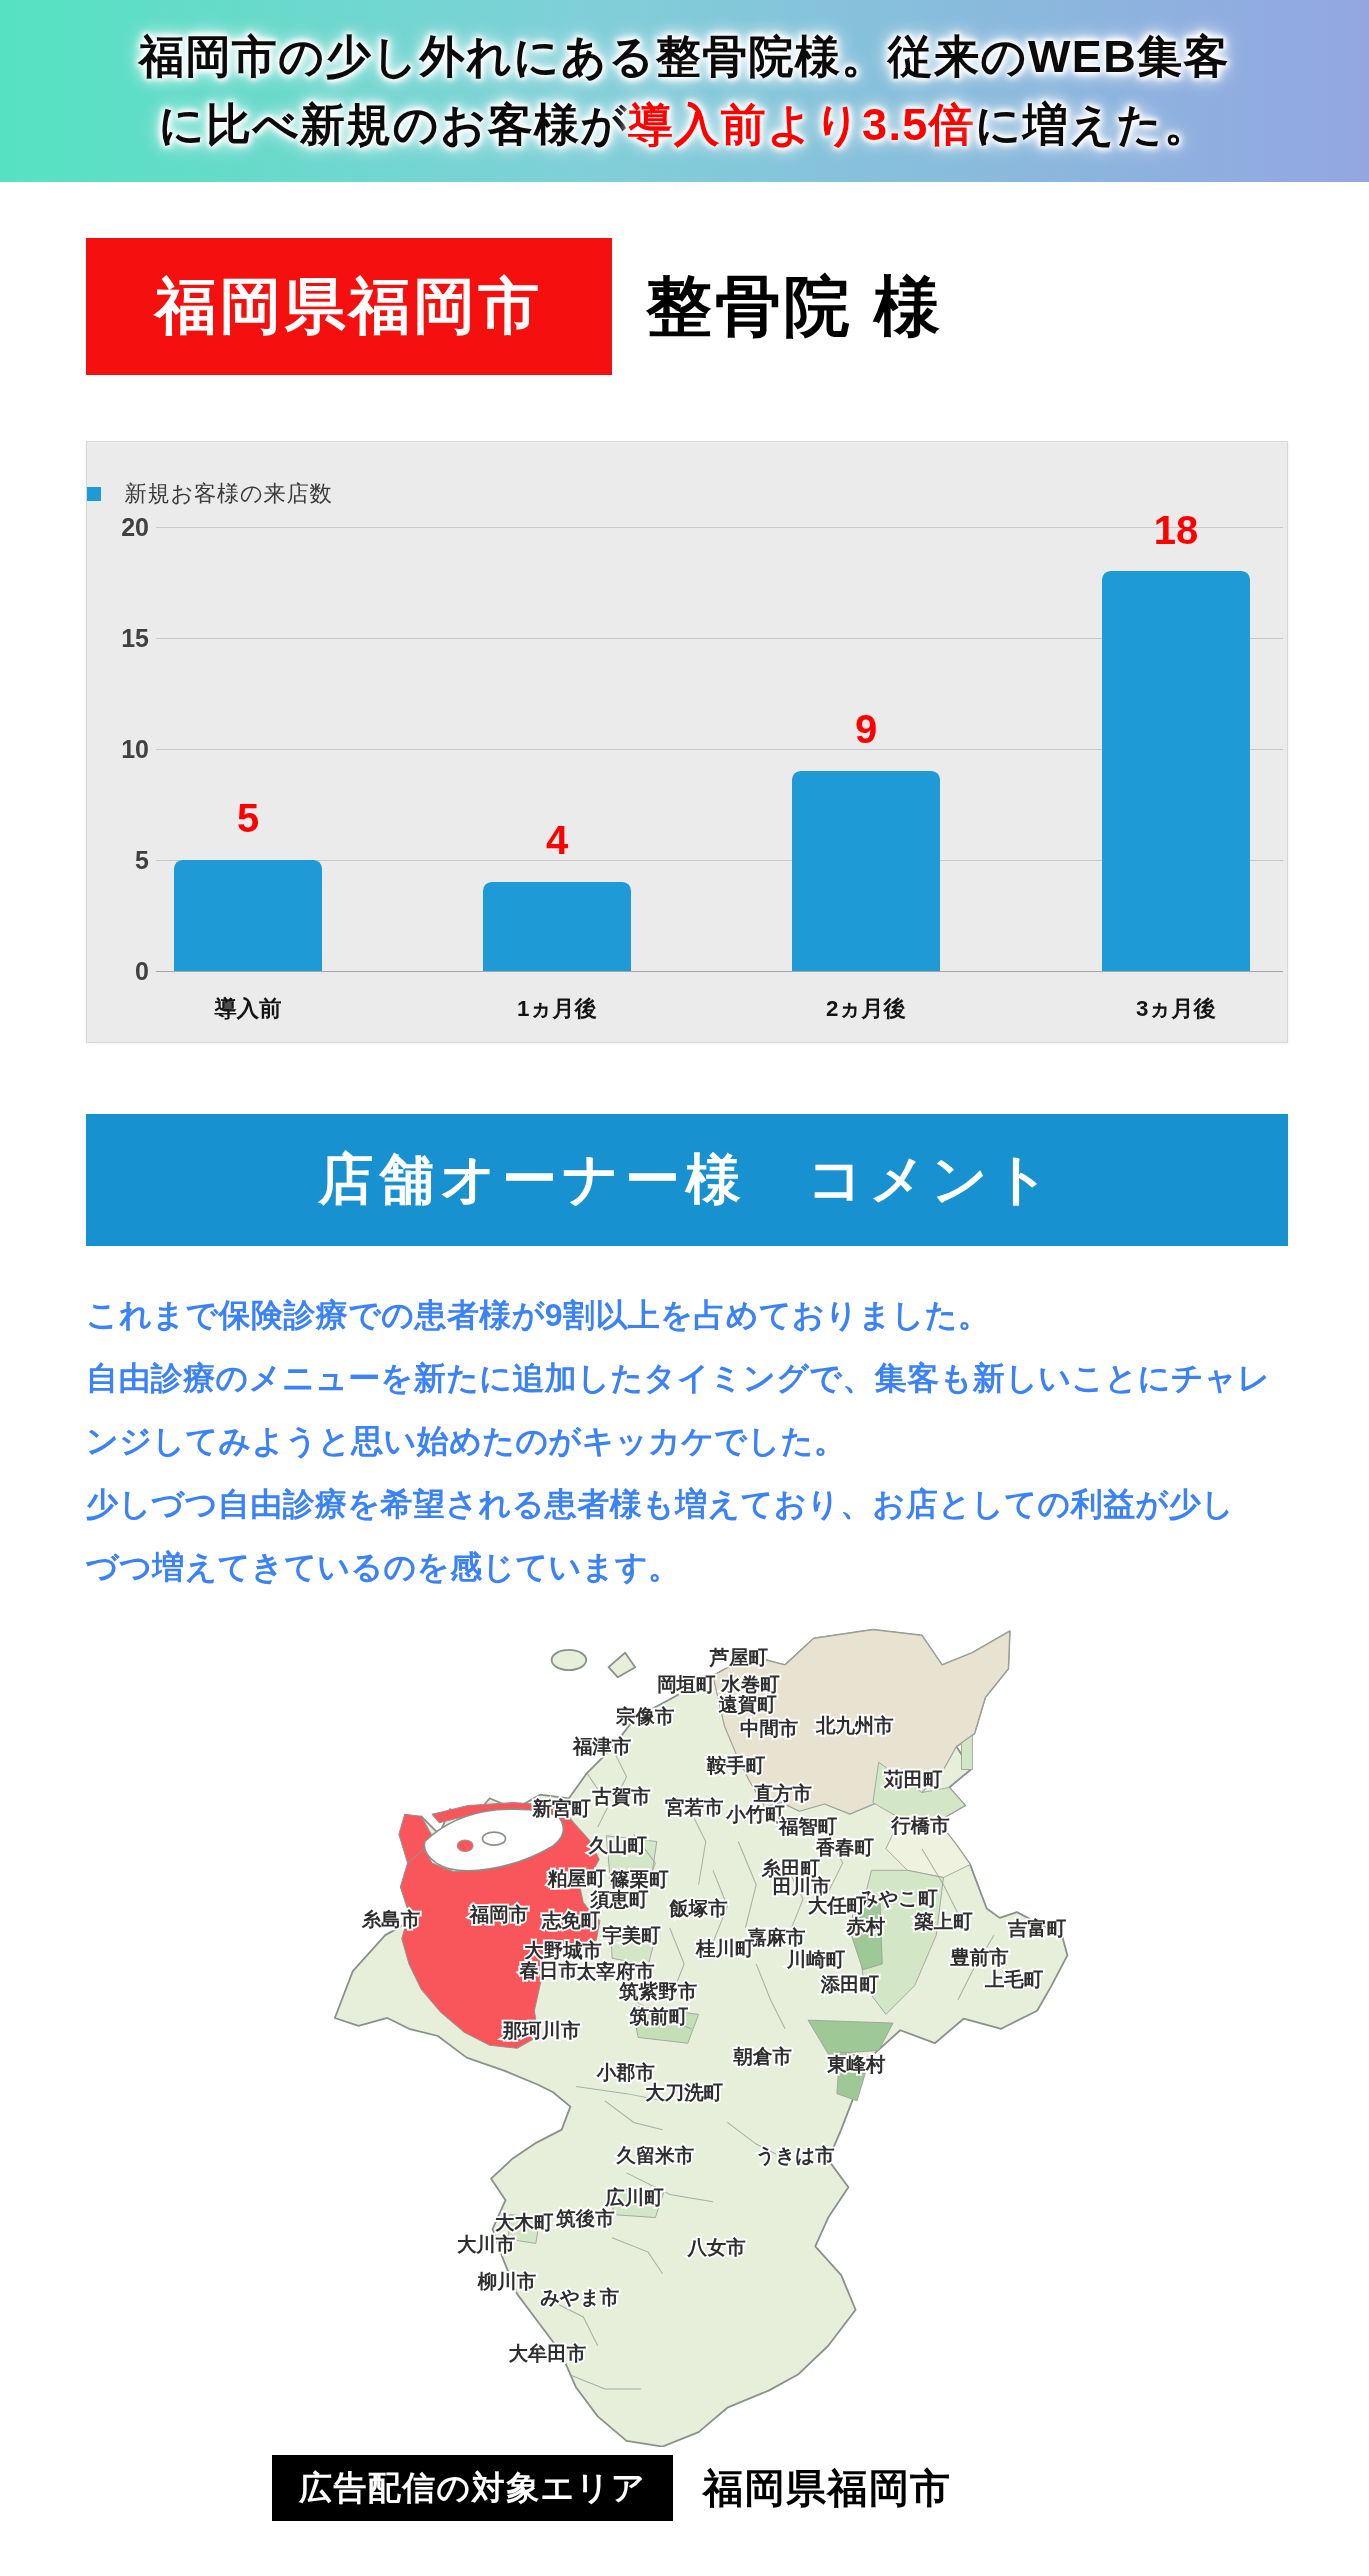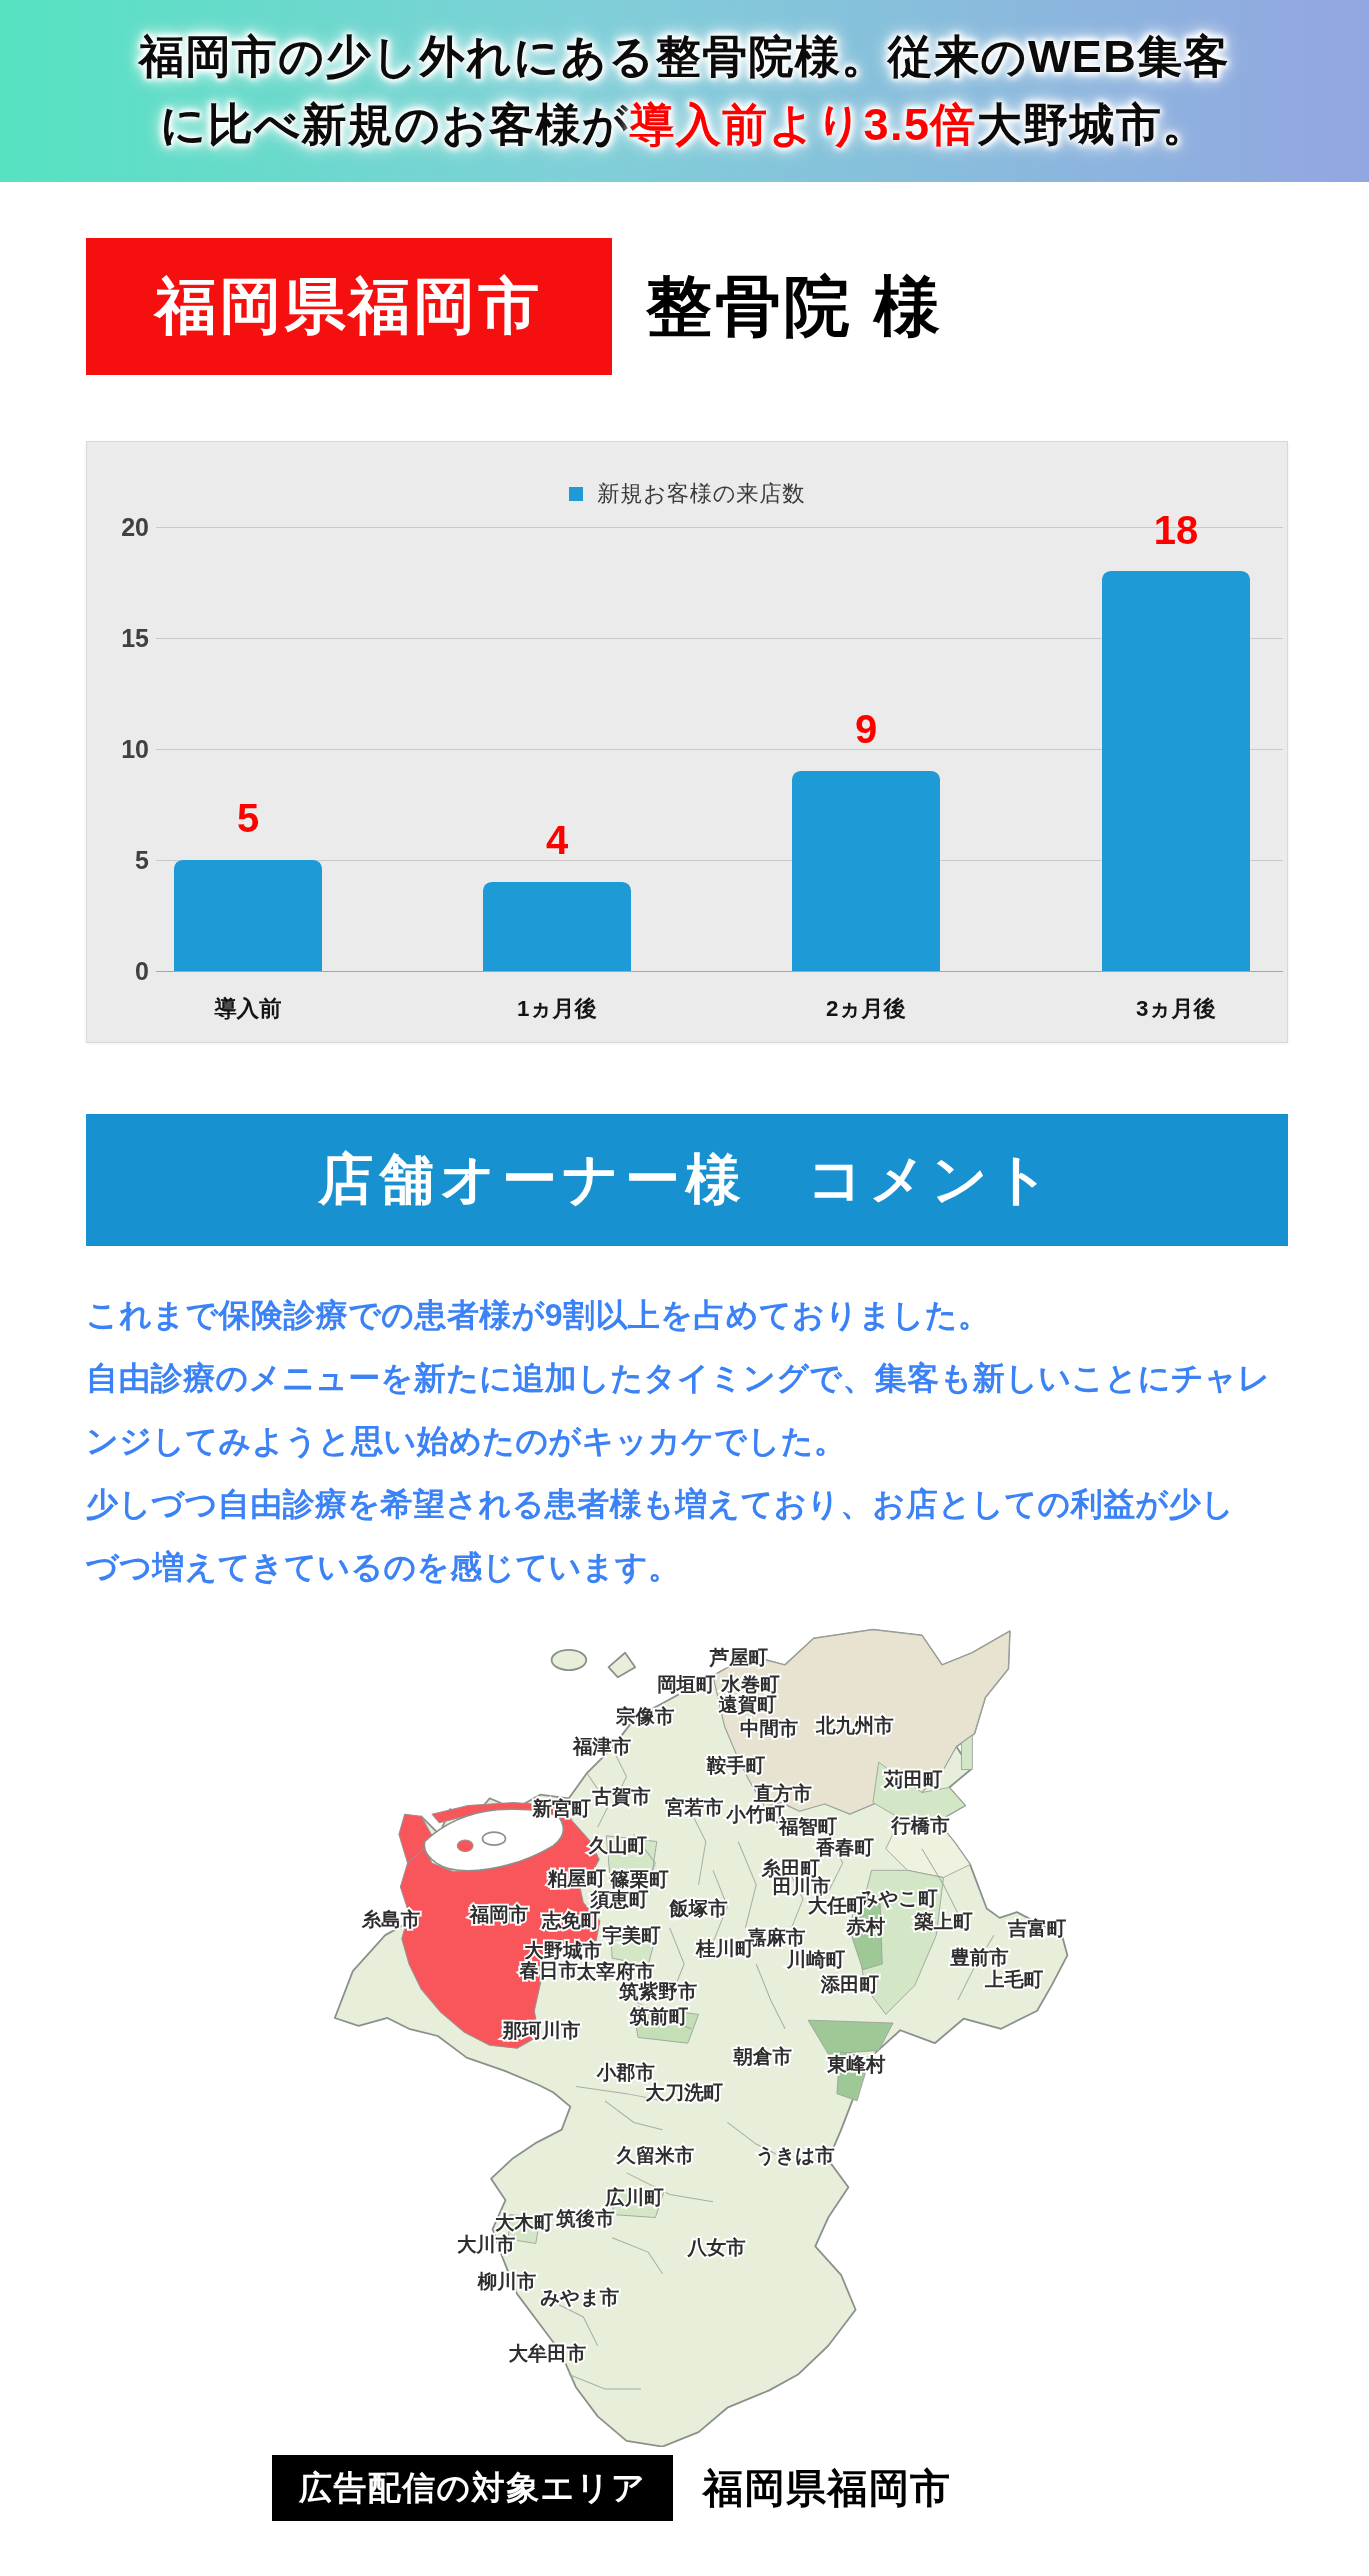--- a/index.html
+++ b/index.html
@@ -28,21 +28,21 @@
   .client-name {
     position:absolute; left:646px; top:238px; height:137px; display:flex; align-items:center;
     color:#000; font-size:66px; font-weight:bold; letter-spacing:2.9px; white-space:nowrap;
   }
 
   
   .chart-box {
     position:absolute; left:86px; top:441px; width:1202px; height:602px;
     background:#ebebeb; border:1.4px solid #d8d8d8; box-shadow:0 1.4px 2.9px rgba(0,0,0,0.08);
   }
-  .legend { position:absolute; top:37px; left:0; width:100%; display:flex; justify-content:center; align-items:center; gap:14px; }
+  .legend { position:absolute; top:37px; left:0; width:100%; display:flex; align-items:center; gap:23px; }
   .legend-swatch { width:14.4px; height:14.4px; background:#1e9ad6; }
   .legend-label { font-size:22.3px; color:#3a3a3a; letter-spacing:0.7px; }
   .plot { position:absolute; left:69px; top:85px; width:1127px; height:444px; }
   .gridline { position:absolute; left:0; width:100%; height:0; border-top:1.4px solid #c9c9c9; }
   .gridline.axis { border-top:1.4px solid #a6a6a6; }
   .ytick { position:absolute; left:13px; width:49px; text-align:right; font-size:25px; font-weight:bold; color:#404040; line-height:30px; }
   .bar { position:absolute; bottom:0; width:148px; background:#1e9ad6; border-radius:8.6px 8.6px 0 0; }
   .bar-value { position:absolute; width:148px; text-align:center; font-size:40px; font-weight:bold; color:#ff0000; }
   .xlabel { position:absolute; top:467px; width:148px; text-align:center; font-size:22.3px; font-weight:bold; color:#141414; white-space:nowrap; }
 
@@ -77,21 +77,21 @@
   .footer-badge { background:#000; color:#fff; height:66px; display:flex; align-items:center; padding:0 27px; font-size:33px; font-weight:bold; letter-spacing:1.4px; white-space:nowrap; }
   .footer-area { color:#000; font-size:40px; font-weight:bold; letter-spacing:1.4px; white-space:nowrap; }
 </style>
 </head>
 <body>
 
 <div class="page">
 
   <div class="hero">
     <div class="hero-line">福岡市の少し外れにある整骨院様。従来のWEB集客</div>
-    <div class="hero-line"><span>に比べ新規のお客様が</span><span class="hero-red">導入前より3.5倍</span><span>大野城市。</span></div>
+    <div class="hero-line"><span>に比べ新規のお客様が</span><span class="hero-red">導入前より3.5倍</span><span>に増えた。</span></div>
   </div>
 
   <div class="region-badge">福岡県福岡市</div>
   <div class="client-name">整骨院 様</div>
 
   <div class="chart-box">
     <div class="legend">
       <span class="legend-swatch"></span>
       <span class="legend-label">新規お客様の来店数</span>
     </div>

